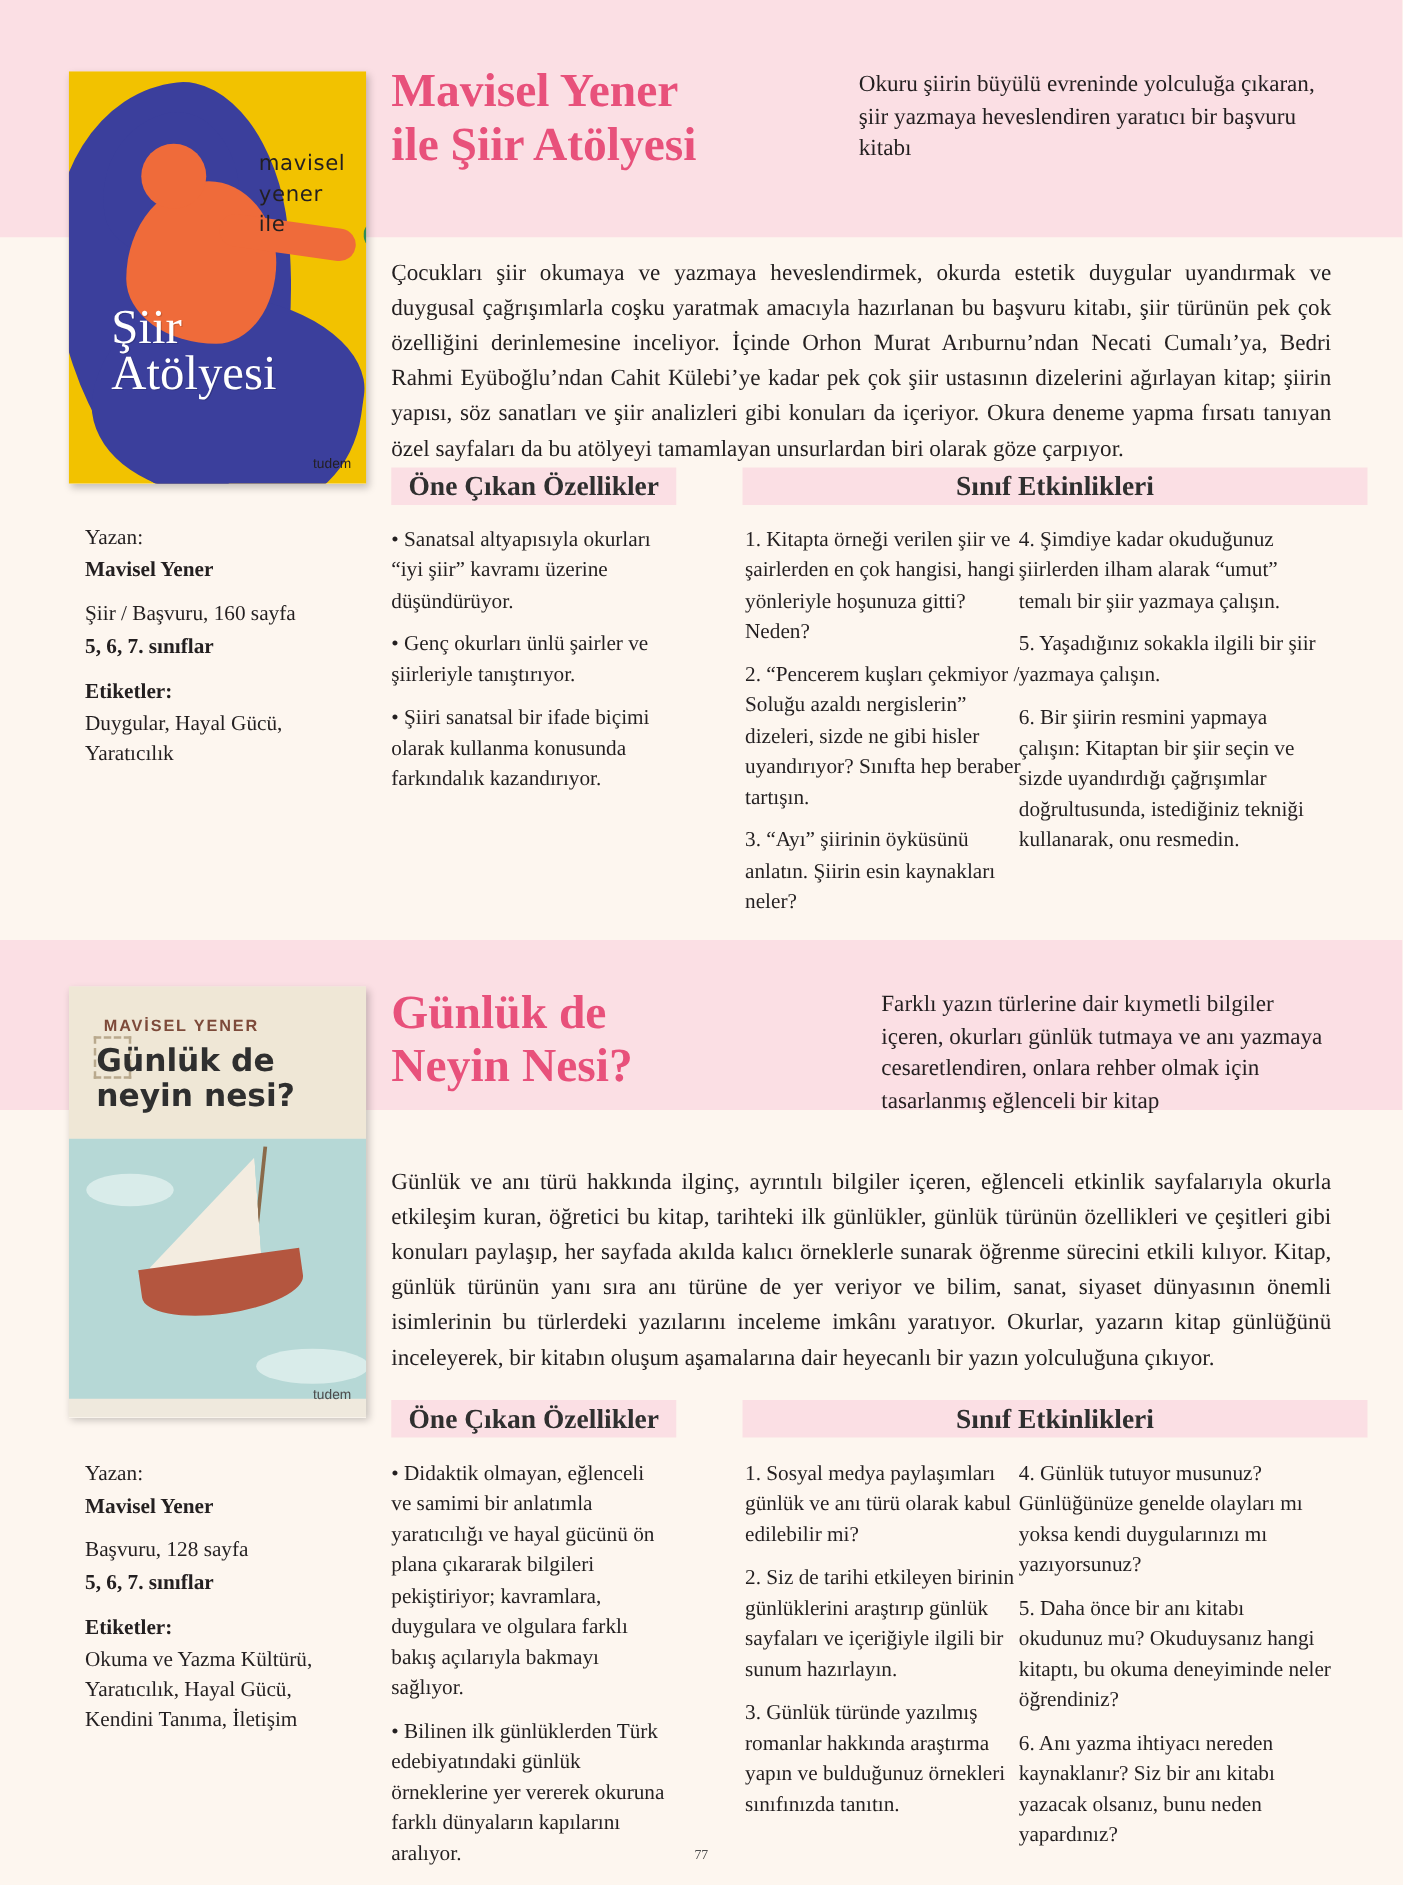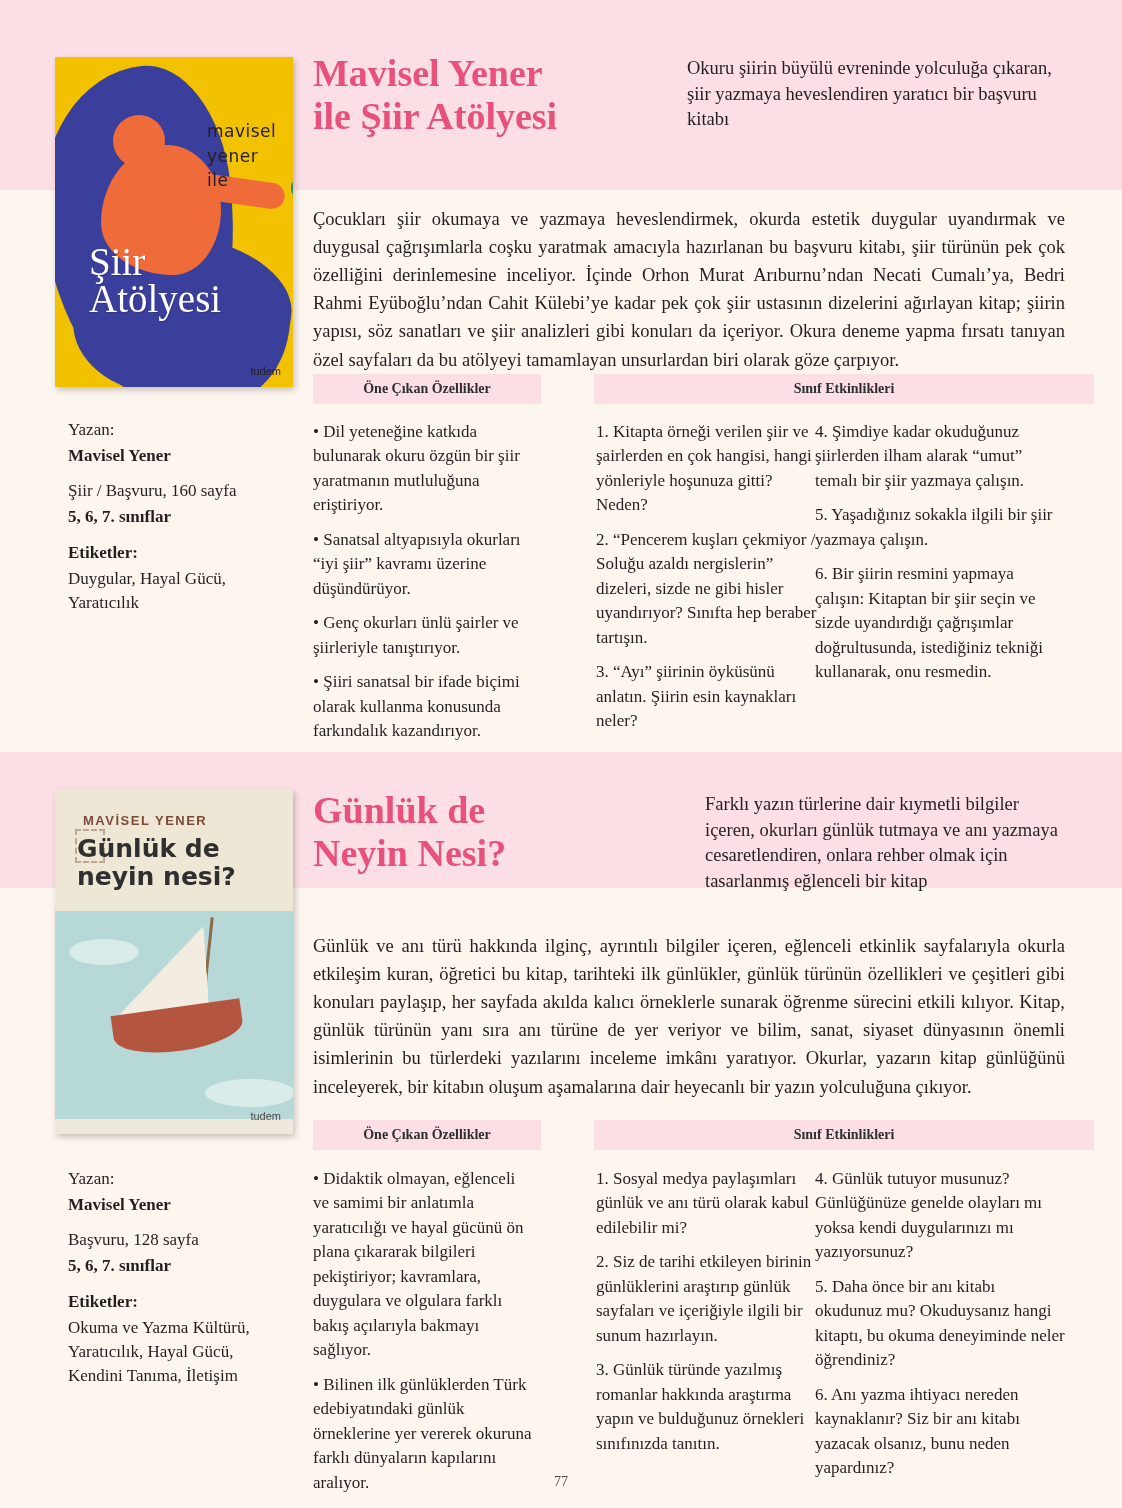--- a/index.html
+++ b/index.html
@@ -155,40 +155,40 @@
   }
   .entry-2 .meta{top:415px;}
   .meta .b{font-weight:bold;}
   .meta p{margin:0 0 2px 0;}
   .meta .gap{margin-top:11px;}
 
   
   .bar{
     position:absolute;height:30px;background:#fbdfe4;
     font-family:"Liberation Serif", serif;font-weight:bold;
-    font-size:14px;color:#2f2f2f;
+    font-size:22px;color:#2f2f2f;
     display:flex;align-items:center;justify-content:center;
   }
   .bar-features{left:313px;top:374px;width:228px;}
   .bar-activities{left:594px;top:374px;width:500px;}
   .entry-2 .bar-features{top:368px;}
   .entry-2 .bar-activities{top:368px;}
 
   .col{position:absolute;font-size:17px;line-height:1.44;}
   .col p{margin:0 0 10px 0;}
   .col-features{left:313px;top:420px;width:220px;}
   .col-act-1{left:596px;top:420px;width:222px;}
   .col-act-2{left:815px;top:420px;width:250px;}
   .entry-2 .col-features{top:415px;}
   .entry-2 .col-act-1{top:415px;}
   .entry-2 .col-act-2{top:415px;}
 
   .pagenum{
     position:absolute;left:0;width:1122px;bottom:18px;text-align:center;
-    font-size:14px;color:#4a4a4a;
+    font-size:11px;color:#4a4a4a;
   }
 </style>
 </head>
 <body>
 
 <div class="page">
 
   <div class="entry entry-1">
     <div class="pink-band"></div>
     <div class="cream-body"></div>
@@ -227,21 +227,20 @@
       <p class="gap">Şiir / Başvuru, 160 sayfa</p>
       <p class="b">5, 6, 7. sınıflar</p>
       <p class="b gap">Etiketler:</p>
       <p>Duygular, Hayal Gücü, Yaratıcılık</p>
     </div>
 
     <div class="bar bar-features">Öne Çıkan Özellikler</div>
     <div class="bar bar-activities">Sınıf Etkinlikleri</div>
 
     <div class="col col-features">
-      <p>• Dil yeteneğine katkıda bulunarak okuru özgün bir şiir yaratmanın mutluluğuna eriştiriyor.</p>
       <p>• Sanatsal altyapısıyla okurları “iyi şiir” kavramı üzerine düşündürüyor.</p>
       <p>• Genç okurları ünlü şairler ve şiirleriyle tanıştırıyor.</p>
       <p>• Şiiri sanatsal bir ifade biçimi olarak kullanma konusunda farkındalık kazandırıyor.</p>
     </div>
 
     <div class="col col-act-1">
       <p>1. Kitapta örneği verilen şiir ve şairlerden en çok hangisi, hangi yönleriyle hoşunuza gitti? Neden?</p>
       <p>2. “Pencerem kuşları çekmiyor / Soluğu azaldı nergislerin” dizeleri, sizde ne gibi hisler uyandırıyor? Sınıfta hep beraber tartışın.</p>
       <p>3. “Ayı” şiirinin öyküsünü anlatın. Şiirin esin kaynakları neler?</p>
     </div>

